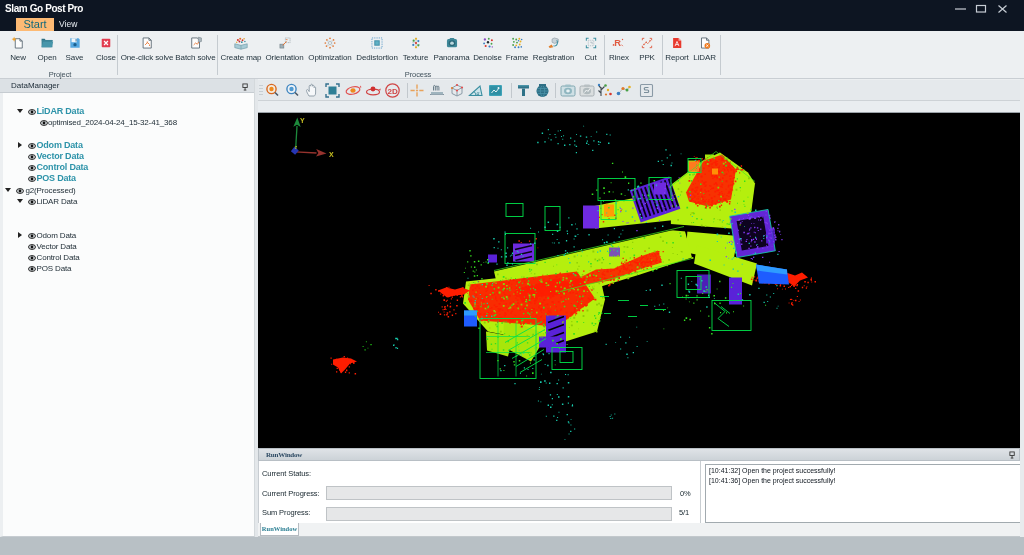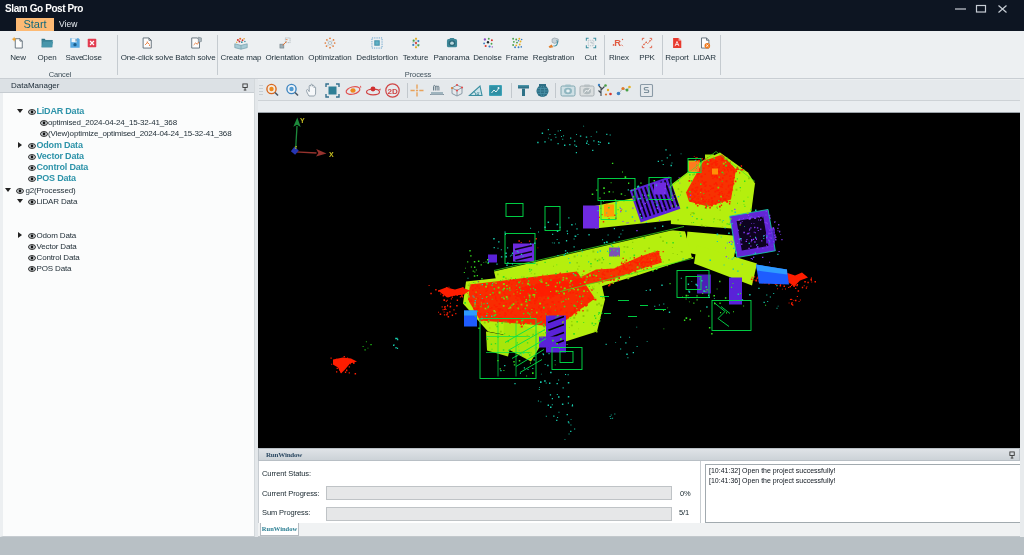--- a/index.html
+++ b/index.html
@@ -84,21 +84,21 @@
   </div>
   <div class="ritem" style="left:60px;width:29px">
     <svg width="14" height="14" viewBox="0 0 18 18">
         <path d="M3 3h10.5L15 4.5V15H3z" fill="#54a7e0"></path>
         <rect x="4.5" y="3" width="7" height="5" fill="#f2f7fa"></rect>
         <rect x="9.8" y="3.8" width="1.2" height="3.4" fill="#2a6a9a"></rect>
         <circle cx="9" cy="11.2" r="2.1" fill="#1b5f8e"></circle>
       </svg>
     <div class="lbl">Save</div>
   </div>
-  <div class="ritem" style="left:77px;width:30px">
+  <div class="ritem" style="left:91px;width:30px">
     <svg width="14" height="14" viewBox="0 0 18 18">
         <rect x="3.5" y="3.5" width="11" height="11" rx="1" fill="#e23c50"></rect>
         <path d="M6.5 6.5l5 5m0-5l-5 5" stroke="#fff" stroke-width="1.6"></path>
       </svg>
     <div class="lbl">Close</div>
   </div>
   <div class="rsep" style="left:117px"></div>
   <div class="ritem" style="left:106px;width:82px">
     <svg width="14" height="14" viewBox="0 0 18 18">
         <path d="M4 2.5h7.5l3 3v10H4z" fill="#fdfdfd" stroke="#55656f" stroke-width="1.1"></path>
@@ -285,21 +285,21 @@
   <div class="ritem" style="left:687px;width:35px">
     <svg width="14" height="14" viewBox="0 0 18 18">
         <path d="M4.5 2.5h6.5l3 3v10H4.5z" fill="#fdfdfd" stroke="#55656f" stroke-width="1.1"></path>
         <path d="M11 2.5v3h3" fill="none" stroke="#55656f" stroke-width="1.1"></path>
         <circle cx="12" cy="12.5" r="3.6" fill="#ef7a1e"></circle>
         <path d="M10.6 11.1l2.8 2.8m0-2.8l-2.8 2.8" stroke="#fff" stroke-width="1.1"></path>
       </svg>
     <div class="lbl">LiDAR</div>
   </div>
   <div class="rsep" style="left:720px"></div>
-  <div class="rgroup" style="left:36px;width:48px">Cancel</div>
+  <div class="rgroup" style="left:36px;width:48px">Project</div>
   <div class="rgroup" style="left:394px;width:48px">Process</div>
 </div>
 <div class="abs" id="lpanel"></div>
 <div class="abs" id="lphdr">DataManager
 <svg style="position:absolute;right:5px;top:4px" width="7" height="8" viewBox="0 0 8 9">
       <rect x="1" y="1" width="5" height="4" fill="none" stroke="#333" stroke-width="1"></rect>
       <path d="M3.5 5v3M2 8h3" stroke="#333" stroke-width="1"></path>
     </svg></div>
 <div class="abs tree" style="left:0;top:93px;width:254px;height:444px;overflow:hidden">
 <div class="trow" style="left:0;top:12.75px;width:254px">
@@ -309,27 +309,20 @@
         <circle cx="4.5" cy="4" r="1.6" fill="#111"></circle>
       </svg>
       <span class="teal" style="position:absolute;left:36.5px;top:0">LiDAR Data</span>
     </div>
 <div class="trow" style="left:0;top:24.00px;width:254px">
       <svg class="eye" style="left:39.5px;top:2px" width="7" height="7" viewBox="0 0 9 8">
         <ellipse cx="4.5" cy="4" rx="3.9" ry="2.7" fill="#dfe5e8" stroke="#1c1c1c" stroke-width="1.1"></ellipse>
         <circle cx="4.5" cy="4" r="1.6" fill="#111"></circle>
       </svg>
       <span class="blk" style="position:absolute;left:48px;top:0">optimised_2024-04-24_15-32-41_368</span>
-    </div>
-<div class="trow" style="left:0;top:35.25px;width:254px">
-      <svg class="eye" style="left:39.5px;top:2px" width="7" height="7" viewBox="0 0 9 8">
-        <ellipse cx="4.5" cy="4" rx="3.9" ry="2.7" fill="#dfe5e8" stroke="#1c1c1c" stroke-width="1.1"></ellipse>
-        <circle cx="4.5" cy="4" r="1.6" fill="#111"></circle>
-      </svg>
-      <span class="blk" style="position:absolute;left:48px;top:0">(View)optimize_optimised_2024-04-24_15-32-41_368</span>
     </div>
 <div class="trow" style="left:0;top:46.50px;width:254px">
       <span class="arr arrr" style="left:18px;top:2px"></span>
       <svg class="eye" style="left:27.5px;top:2px" width="7" height="7" viewBox="0 0 9 8">
         <ellipse cx="4.5" cy="4" rx="3.9" ry="2.7" fill="#dfe5e8" stroke="#1c1c1c" stroke-width="1.1"></ellipse>
         <circle cx="4.5" cy="4" r="1.6" fill="#111"></circle>
       </svg>
       <span class="teal" style="position:absolute;left:36.5px;top:0">Odom Data</span>
     </div>
 <div class="trow" style="left:0;top:57.75px;width:254px">

